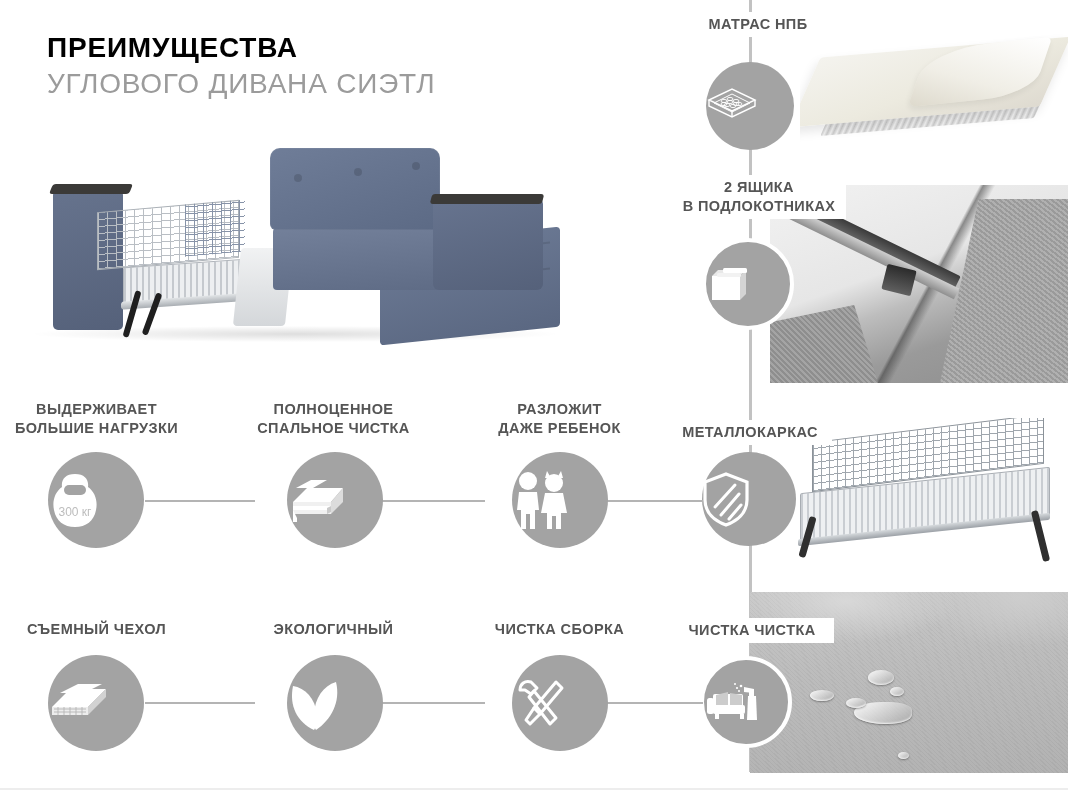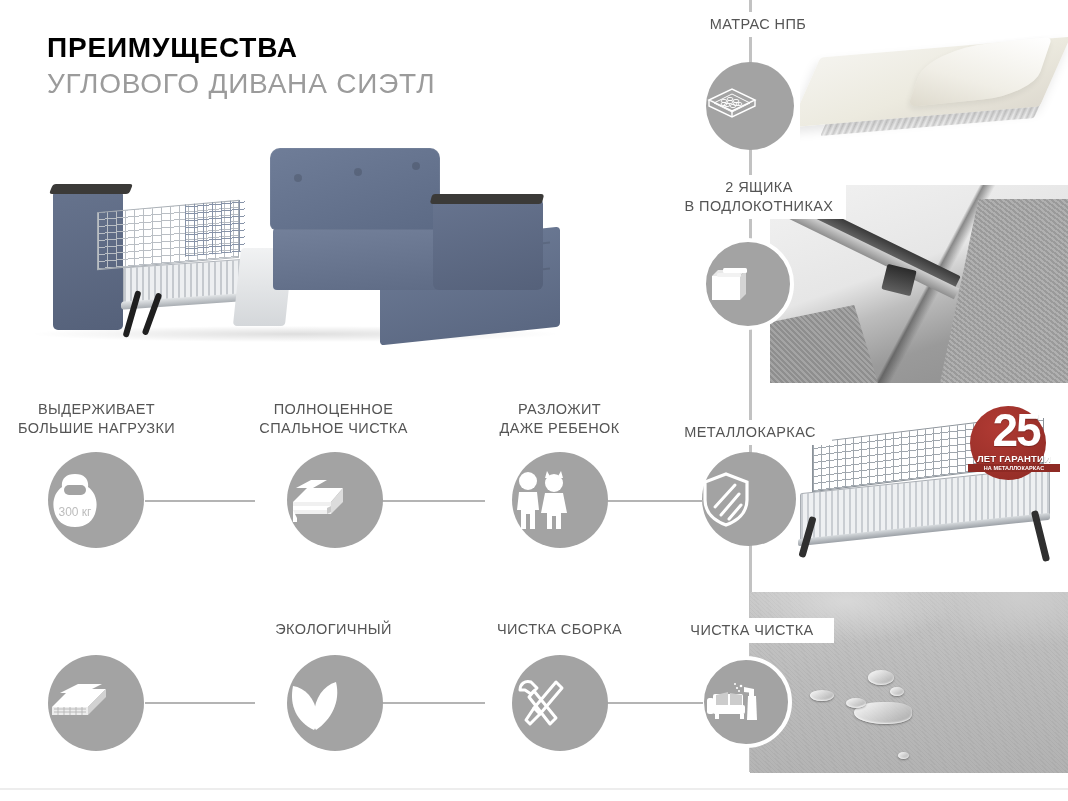--- a/index.html
+++ b/index.html
@@ -27,21 +27,21 @@
   .circle{
     position:absolute;border-radius:50%;background:#a3a3a3;
     display:flex;align-items:center;justify-content:flex-start;
     box-sizing:border-box;
   }
   .circle.ringed{border:4px solid #ffffff;}
   .circle svg{display:block;}
 
   
   .lbl{
-    position:absolute;color:#555555;font-size:14.5px;font-weight:normal;
+    position:absolute;color:#555555;font-size:14.5px;font-weight:bold;
     letter-spacing:.4px;line-height:19px;text-align:center;
     white-space:pre-line;
   }
   .lbl.boxed{background:#ffffff;padding:3px 8px;}
 
   
   .hline{position:absolute;height:2px;background:#b4b4b4;}
   .vline{position:absolute;width:3px;background:#c2c2c2;}
 
   
@@ -357,26 +357,20 @@
   </div>
 
   <div class="photo frame-photo">
     <div class="frame-mesh"></div>
     <div class="frame-slats"></div>
     <div class="frame-bar"></div>
     <div class="frame-leg-l"></div>
     <div class="frame-leg-r"></div>
   </div>
 
-  <div class="badge">
-    <div class="badge-circle"></div>
-    <div class="badge-num">25</div>
-    <div class="badge-sub1">ЛЕТ ГАРАНТИИ</div>
-    <div class="badge-sub2">НА МЕТАЛЛОКАРКАС</div>
-  </div>
 
   <div class="lbl boxed" style="left:668px;top:420px;width:148px;">МЕТАЛЛОКАРКАС</div>
 
   <div class="circle" style="left:702px;top:452px;width:94px;height:94px;">
     <svg width="48" height="56" viewBox="0 0 48 56">
       <path d="M24 3 L45 11 L45 29 C45 42 35 50 24 54 C13 50 3 42 3 29 L3 11 Z" fill="none" stroke="#ffffff" stroke-width="3.2"></path>
       <g stroke="#ffffff" stroke-width="3" stroke-linecap="round">
         <line x1="13" y1="36" x2="33" y2="14"></line>
         <line x1="19" y1="44" x2="37" y2="23"></line>
         <line x1="27" y1="48" x2="39" y2="34"></line>
@@ -450,20 +444,21 @@
     <svg width="58" height="62" viewBox="0 0 58 62" fill="#ffffff">
       <circle cx="16" cy="12" r="9"></circle>
       <path d="M7 23 L25 23 L27 41 L23 41 L23 60 L18 60 L18 45 L14 45 L14 60 L9 60 L9 41 L5 41 Z"></path>
       <circle cx="42" cy="14" r="9"></circle>
       <path d="M35 2 L39 9 L33 9 Z"></path>
         <path d="M49 2 L45 9 L51 9 Z"></path>
       <path d="M33 24 L51 24 L55 44 L49 44 L49 60 L44 60 L44 47 L40 47 L40 60 L35 60 L35 44 L29 44 Z"></path>
     </svg>
   </div>
 
+  <div class="lbl" style="left:0px;top:620px;width:193px;">СЪЕМНЫЙ ЧЕХОЛ</div>
   <div class="lbl" style="left:237px;top:620px;width:193px;">ЭКОЛОГИЧНЫЙ</div>
   <div class="lbl" style="left:463px;top:620px;width:193px;">ЧИСТКА СБОРКА</div>
 
   <div class="hline" style="left:145px;top:702px;width:110px;"></div>
   <div class="hline" style="left:375px;top:702px;width:110px;"></div>
   <div class="hline" style="left:603px;top:702px;width:100px;"></div>
 
   <div class="circle" style="left:48px;top:655px;width:96px;height:96px;">
     <svg width="62" height="44" viewBox="0 0 62 44">
       <path d="M4 26 L22 8 L58 8 L40 26 Z" fill="#ffffff"></path>

